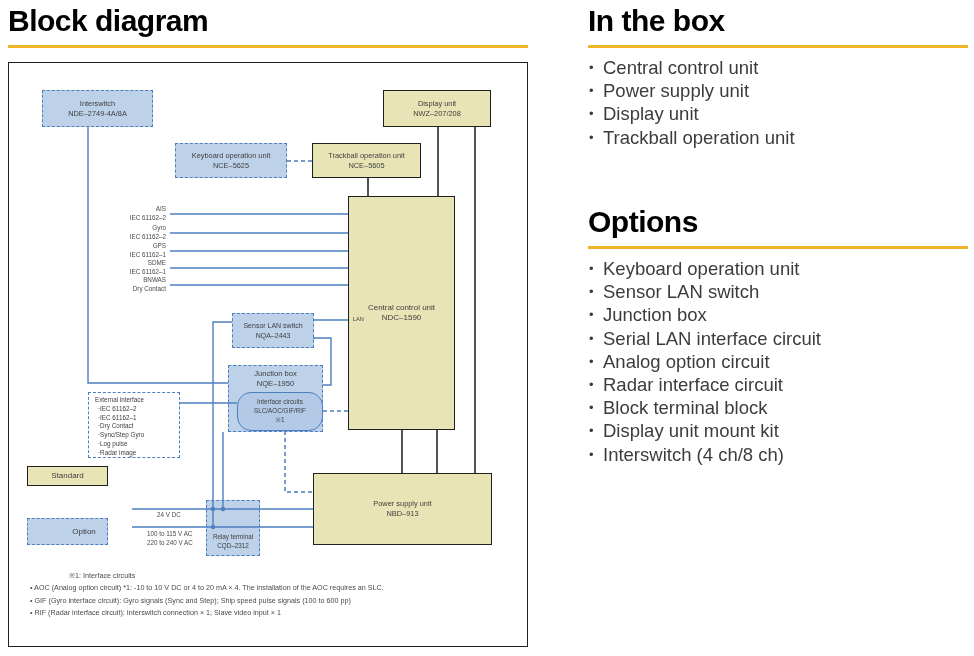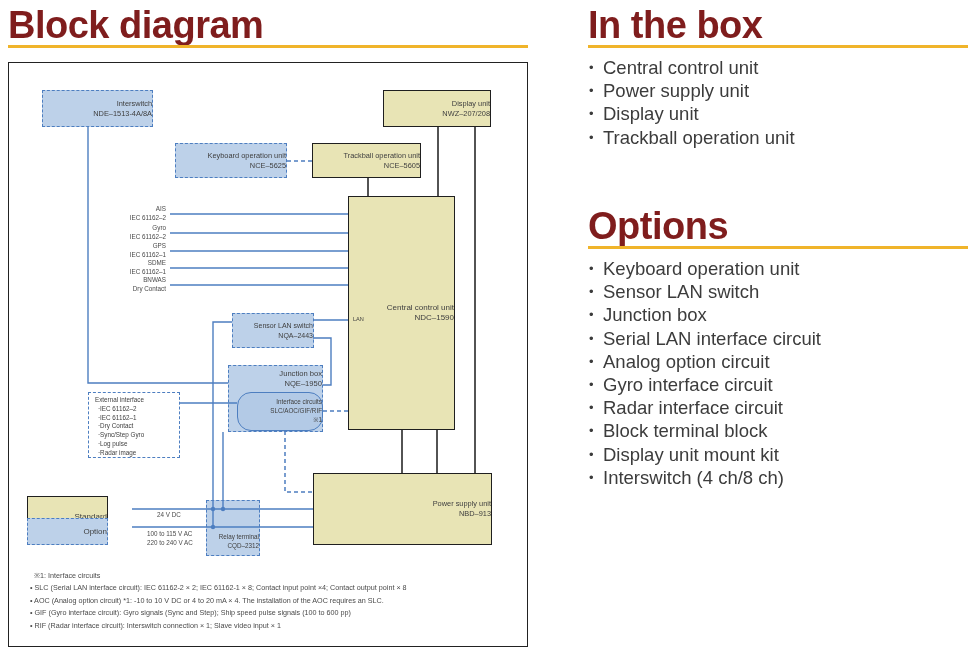--- a/index.html
+++ b/index.html
@@ -1,29 +1,29 @@
 <!DOCTYPE html>
 <html><head>
 <meta charset="utf-8">
 <style>
   html,body{margin:0;padding:0;background:#fff;}
   .page{position:relative;width:974px;height:656px;background:#fff;overflow:hidden;
         font-family:"Liberation Sans",sans-serif;color:#3f3f3f;}
   .abs{position:absolute;}
   
-  .h-title{font-size:38px;font-weight:700;color:#7f1d1d;letter-spacing:-0.5px;white-space:nowrap;}
+  .h-title{font-size:30px;font-weight:700;color:#000000;letter-spacing:-0.5px;white-space:nowrap;}
   .h-rule{height:3px;background:#f0b42a;}
   
   .list{font-size:18.5px;line-height:23.2px;color:#3c3c3c;}
   .list .li{position:relative;padding-left:14px;white-space:nowrap;}
   .list .li::before{content:"•";position:absolute;left:0;top:0;font-size:13px;line-height:23.2px;color:#3c3c3c;}
   
   .frame{border:1.5px solid #222;background:#fff;}
   
-  .bx{box-sizing:border-box;display:flex;flex-direction:column;align-items:flex-end;justify-content:center;
+  .bx{box-sizing:border-box;display:flex;flex-direction:column;align-items:center;justify-content:center;
       text-align:center;font-size:7.4px;line-height:9.6px;color:#404040;}
   .beige{background:#e8e4b5;border:1.4px solid #1f1f1f;}
   .blue{background:#bdd1e9;border:1.2px dashed #4d7ec0;}
   .bluesolid{background:#b3cae6;border:1.2px solid #4d7ec0;}
   .dashdot{background:#fff;border:1.2px dashed #4d7ec0;}
   .tiny{font-size:6.3px;line-height:8.8px;}
   
   .sig{width:70px;text-align:right;font-size:6.3px;line-height:8.8px;color:#4a4a4a;}
   .footer{font-size:7.2px;line-height:12.4px;color:#4a4a4a;white-space:nowrap;}
   svg{pointer-events:none;}
@@ -33,21 +33,21 @@
 
 <div class="page">
 
   <div class="abs h-title" style="left:8px;top:4px;">Block diagram</div>
   <div class="abs h-rule" style="left:8px;top:45px;width:520px;"></div>
 
   <div class="abs frame" style="left:8px;top:62px;width:518px;height:583px;"></div>
 
   <div class="abs bx blue" style="left:42px;top:90px;width:111px;height:37px;">
     <div>Interswitch</div>
-    <div>NDE–1513-4A/8A</div>
+    <div>NDE–2749-4A/8A</div>
   </div>
 
   <div class="abs bx beige" style="left:383px;top:90px;width:108px;height:37px;">
     <div>Display unit</div>
     <div>NWZ–207/208</div>
   </div>
 
   <div class="abs bx blue" style="left:175px;top:143px;width:112px;height:35px;">
     <div>Keyboard operation unit</div>
     <div>NCE–5625</div>
@@ -83,21 +83,21 @@
   <div class="abs bx dashdot tiny" style="left:88px;top:392px;width:92px;height:66px;align-items:flex-start;justify-content:flex-start;padding:3px 0 0 6px;text-align:left;">
     <div>External interface</div>
     <div style="padding-left:3px;">·IEC 61162–2</div>
     <div style="padding-left:3px;">·IEC 61162–1</div>
     <div style="padding-left:3px;">·Dry Contact</div>
     <div style="padding-left:3px;">·Sync/Step Gyro</div>
     <div style="padding-left:3px;">·Log pulse</div>
     <div style="padding-left:3px;">·Radar image</div>
   </div>
 
-  <div class="abs bx beige" style="left:27px;top:496px;width:81px;height:42px;font-size:8px;">
+  <div class="abs bx beige" style="left:27px;top:466px;width:81px;height:20px;font-size:8px;">
     <div>Standard</div>
   </div>
   <div class="abs bx blue" style="left:27px;top:518px;width:81px;height:27px;font-size:8px;padding-left:33px;">
     <div>Option</div>
   </div>
 
   <div class="abs bx blue tiny" style="left:206px;top:500px;width:54px;height:56px;justify-content:flex-end;padding-bottom:4px;">
     <div>Relay terminal</div>
     <div>CQD–2312</div>
   </div>
@@ -128,22 +128,21 @@
     <div>Dry Contact</div>
   </div>
 
   <div class="abs tiny" style="left:157px;top:511px;color:#4a4a4a;">24 V DC</div>
   <div class="abs tiny" style="left:147px;top:530px;color:#4a4a4a;">
     <div>100 to 115 V AC</div>
     <div>220 to 240 V AC</div>
   </div>
 
   <div class="abs footer" style="left:30px;top:570px;">
-    <div style="padding-left:4px;">※1: Interface circuits</div>
-    <div>• SLC (Serial LAN interface circuit): IEC 61162-2 × 2; IEC 61162-1 × 8; Contact input point ×4; Contact output point × 8</div>
+    <div style="padding-left:4px;margin-left:35px;">※1: Interface circuits</div>
     <div>• AOC (Analog option circuit) *1: -10 to 10 V DC or 4 to 20 mA × 4. The installation of the AOC requires an SLC.</div>
     <div>• GIF (Gyro interface circuit): Gyro signals (Sync and Step); Ship speed pulse signals (100 to 600 pp)</div>
     <div>• RIF (Radar interface circuit): Interswitch connection × 1; Slave video input × 1</div>
   </div>
 
   <svg class="abs" style="left:0;top:0;" width="974" height="656" viewBox="0 0 974 656">
 
     <g stroke="#1a1a1a" stroke-width="1.5" fill="none">
       <path d="M368 178 V196"></path>
       <path d="M438 127 V196"></path>
@@ -190,20 +189,19 @@
   </div>
 
   <div class="abs h-title" style="left:588px;top:205px;">Options</div>
   <div class="abs h-rule" style="left:588px;top:246px;width:380px;"></div>
   <div class="abs list" style="left:589px;top:257px;">
     <div class="li">Keyboard operation unit</div>
     <div class="li">Sensor LAN switch</div>
     <div class="li">Junction box</div>
     <div class="li">Serial LAN interface circuit</div>
     <div class="li">Analog option circuit</div>
-    <div class="li">Gyro interface circuit</div>
     <div class="li">Radar interface circuit</div>
     <div class="li">Block terminal block</div>
     <div class="li">Display unit mount kit</div>
     <div class="li">Interswitch (4 ch/8 ch)</div>
   </div>
 
 </div>
 
 </body></html>

